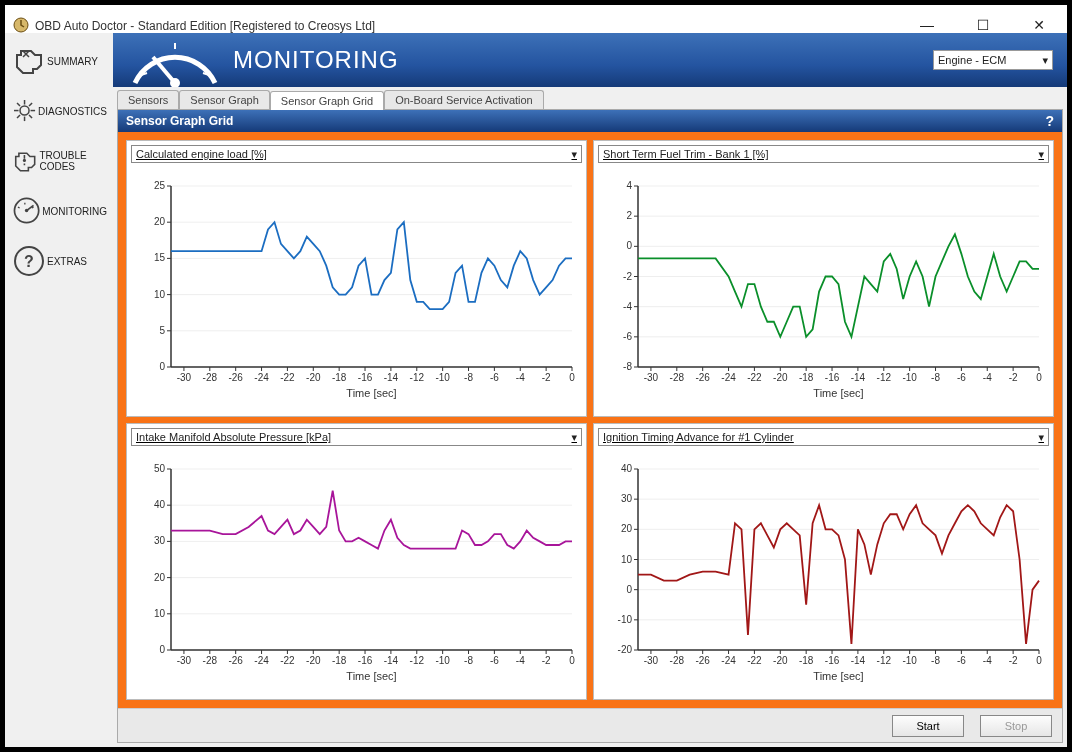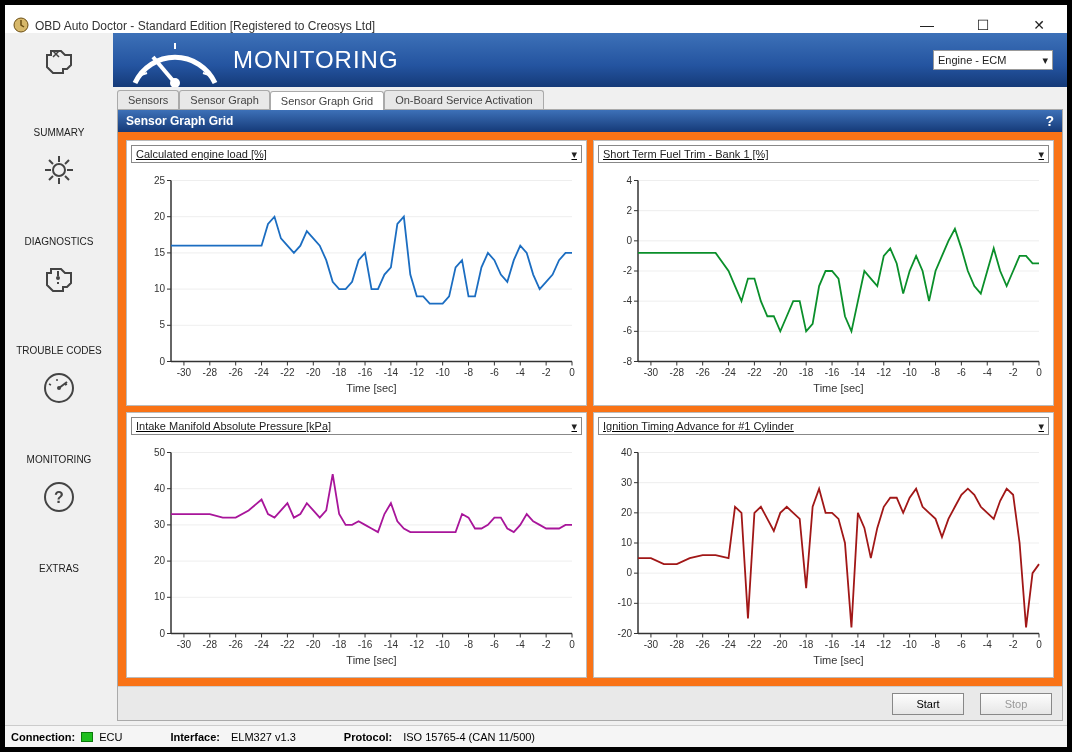--- a/index.html
+++ b/index.html
@@ -8,21 +8,21 @@
 .titlebar { height: 28px; background: #fff; display: flex; align-items: flex-end; padding: 0 8px; font-size: 12px; }
 .titlebar .icon { width: 16px; height: 16px; margin-right: 6px; }
 .titlebar .title { flex: 1; color: #333; }
 .titlebar .winbtns { display: flex; gap: 16px; }
 .titlebar .winbtns span { width: 40px; text-align: center; font-size: 14px; color: #222; cursor: default; }
 .menubar { height: 22px; background: #fff; display: flex; align-items: center; padding: 0 6px; gap: 14px; font-size: 12px; border-bottom: 1px solid #d0d0d0; }
 .menubar span { color: #222; }
 .menubar span u { text-decoration: underline; }
 .body { flex: 1; display: flex; background: #f0f0f0; min-height: 0; }
 .sidebar { width: 108px; background: #f0f0f0; display: flex; flex-direction: column; align-items: center; padding-top: 6px; gap: 6px; }
-.sidebtn { width: 96px; display: flex; flex-direction: column; align-items: center; padding: 4px 0 4px; font-size: 10px; color: #222; cursor: default; gap: 48px; }
+.sidebtn { width: 96px; display: flex; flex-direction: row; align-items: center; padding: 4px 0 4px; font-size: 10px; color: #222; cursor: default; }
 .sidebtn .ic { width: 36px; height: 36px; display: flex; align-items: center; justify-content: center; }
 .main { flex: 1; display: flex; flex-direction: column; min-width: 0; }
 .monheader { height: 54px; background: linear-gradient(#3d71b8 0%, #2454a0 60%, #153a78 100%); display: flex; align-items: center; padding: 0 14px; color: #fff; }
 .monheader .gauge { width: 96px; height: 54px; margin-right: 10px; }
 .monheader .mtitle { font-size: 24px; letter-spacing: 1px; font-weight: 300; flex: 1; }
 .ecusel { width: 120px; height: 20px; background: #fff; color: #222; font-size: 11px; border: 1px solid #999; padding: 0 4px; display: flex; align-items: center; justify-content: space-between; }
 .tabs { height: 22px; background: #f0f0f0; display: flex; align-items: flex-end; padding-left: 4px; font-size: 11px; }
 .tab { padding: 3px 10px; border: 1px solid #aaa; border-bottom: none; background: #e8e8e8; margin-right: 0px; border-top-left-radius: 3px; border-top-right-radius: 3px; color: #444; }
 .tab.active { background: #fff; position: relative; top: 1px; }
 .panelwrap { flex: 1; background: #fff; border: 1px solid #aaa; margin: 0 4px 4px 4px; display: flex; flex-direction: column; min-height: 0; }
@@ -415,24 +415,13 @@
         </div>
 
         <div class="footerbtns">
           <div class="fbtn">Start</div>
           <div class="fbtn disabled">Stop</div>
         </div>
       </div>
     </div>
   </div>
 
-  <div class="statusbar">
-    <b>Connection:</b>
-    <span class="ecu-led"></span>
-    <span>ECU</span>
-    <span style="width:40px;"></span>
-    <b>Interface:</b>&nbsp;
-    <span>ELM327 v1.3</span>
-    <span style="width:40px;"></span>
-    <b>Protocol:</b>&nbsp;
-    <span>ISO 15765-4 (CAN 11/500)</span>
-  </div>
 </div>
 
 </body></html>

